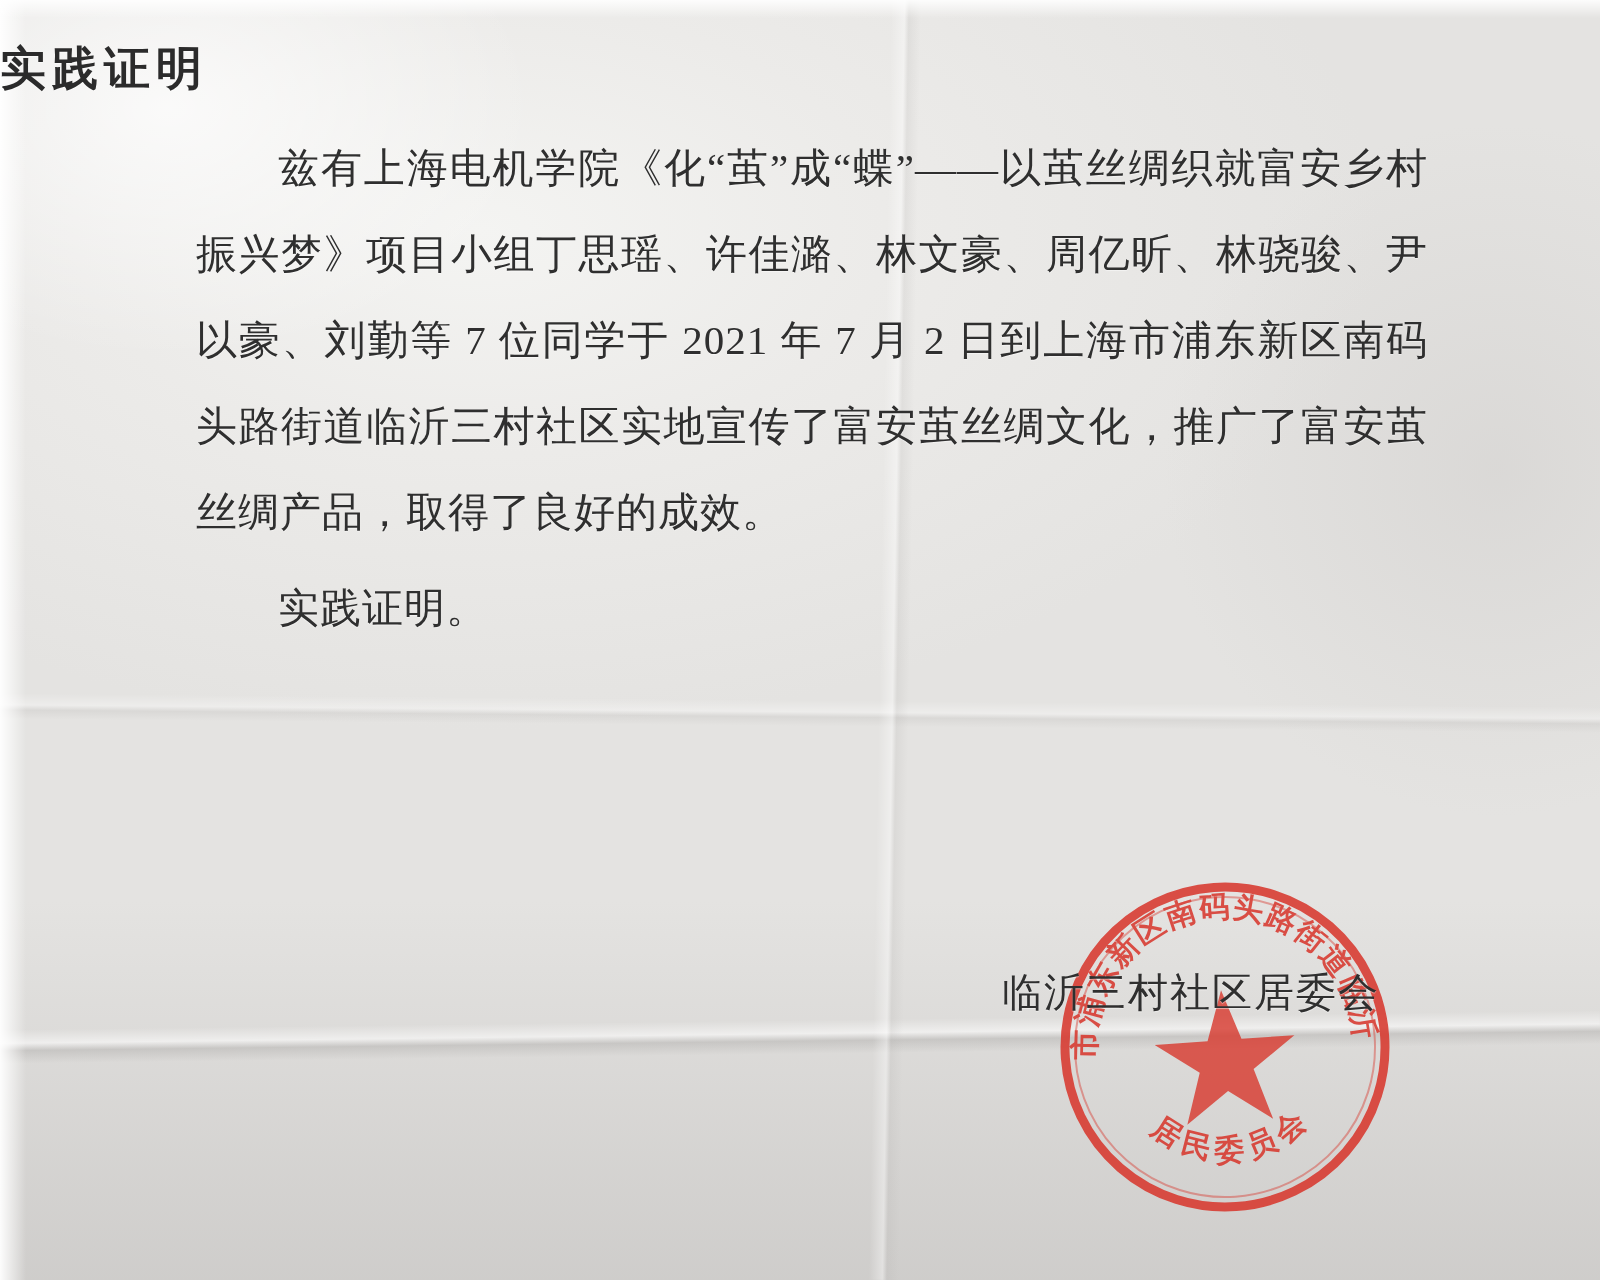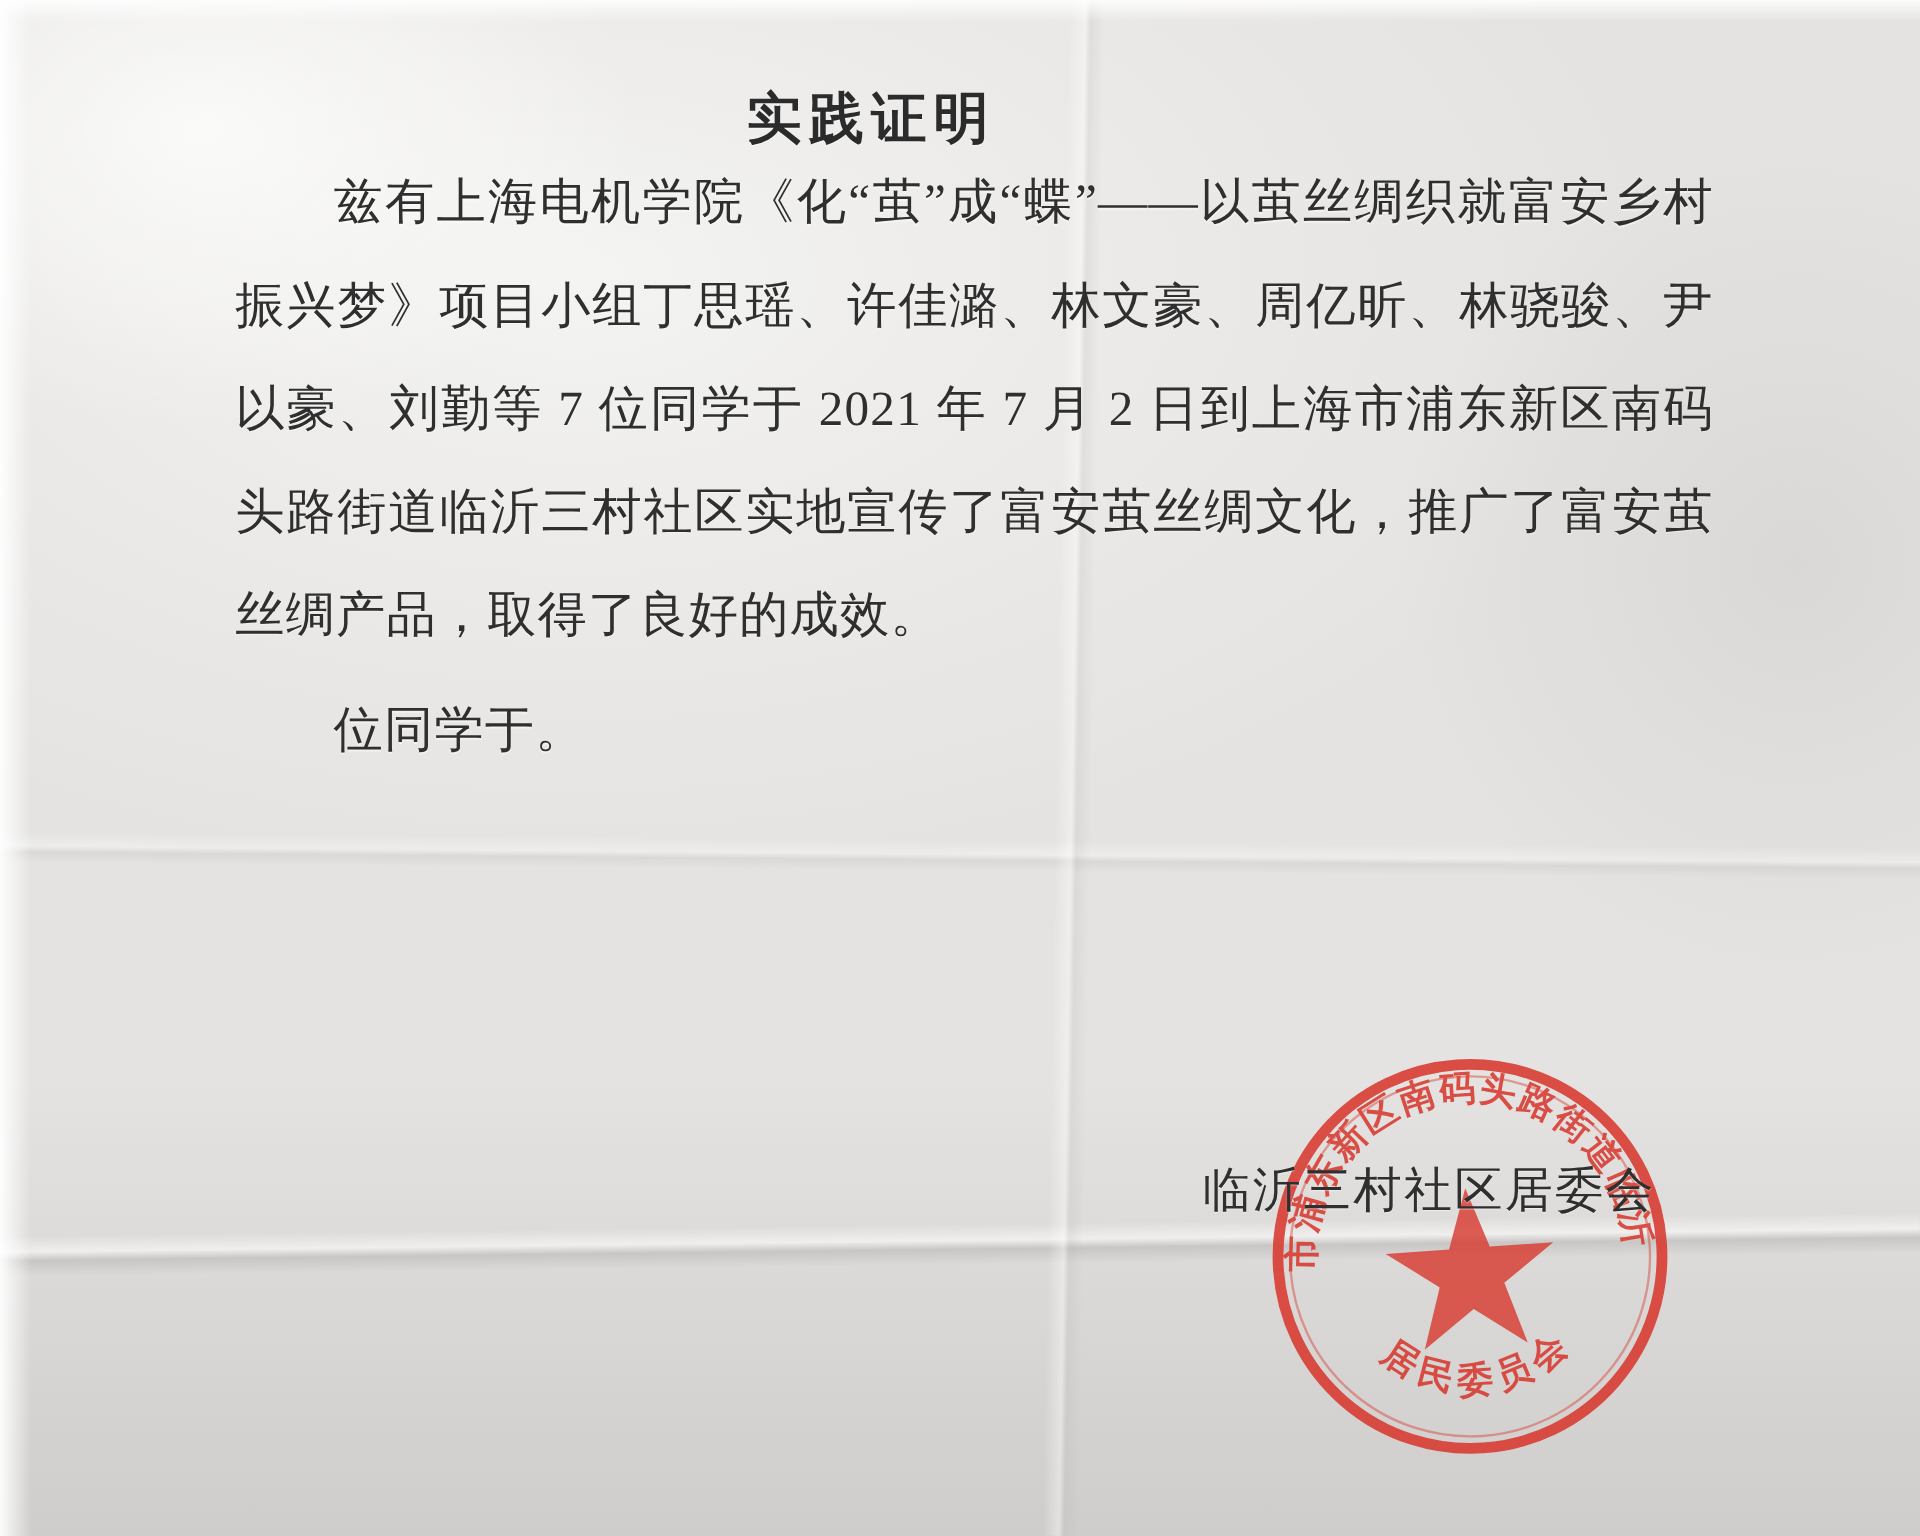--- a/index.html
+++ b/index.html
@@ -71,28 +71,26 @@
     position: absolute;
     left: 0; top: 0;
     width: 1600px;
     height: 1280px;
   }
   .title {
     position: absolute;
     top: 38px;
     left: 0;
     width: 1452px;
-    text-align: center;
     font-size: 46px;
     font-weight: bold;
     letter-spacing: 6px;
     color: #2b2b2b;
     font-family: "Liberation Sans", "DejaVu Sans", sans-serif;
     text-shadow: 0 1px 1px rgba(255,255,255,0.6);
-    margin-top: 30px;
   }
   .body-text {
     position: absolute;
     top: 125px;
     left: 196px;
     width: 1232px;
     font-size: 41px;
     line-height: 86px;
     color: #2f2f2f;
     text-align: justify;
@@ -158,21 +156,21 @@
   <div class="shade crease-v"></div>
   <div class="shade edge-left"></div>
   <div class="shade edge-top"></div>
 
   <div class="doc">
 
     <div class="title">实践证明</div>
 
     <div class="body-text">
       <p class="p-main">兹有上海电机学院《化“茧”成“蝶”——以茧丝绸织就富安乡村振兴梦》项目小组丁思瑶、许佳潞、林文豪、周亿昕、林骁骏、尹以豪、刘勤等 7 位同学于 2021 年 7 月 2 日到上海市浦东新区南码头路街道临沂三村社区实地宣传了富安茧丝绸文化，推广了富安茧丝绸产品，取得了良好的成效。</p>
-      <p class="p-closing">位同学于。</p>
+      <p class="p-closing">实践证明。</p>
     </div>
 
     <div class="stamp">
       <svg viewBox="0 0 350 350" width="350" height="350" aria-hidden="true">
         <defs>
           <path id="arcTop" d="M 45,175 A 130,130 0 0 1 305,175"></path>
           <path id="arcBottom" d="M 62,175 A 113,113 0 0 0 288,175"></path>
         </defs>
         <circle cx="175" cy="175" r="160" fill="none" stroke="#d8392f" stroke-width="9"></circle>
         <circle cx="175" cy="175" r="150" fill="none" stroke="#d8392f" stroke-width="2" opacity="0.5"></circle>

